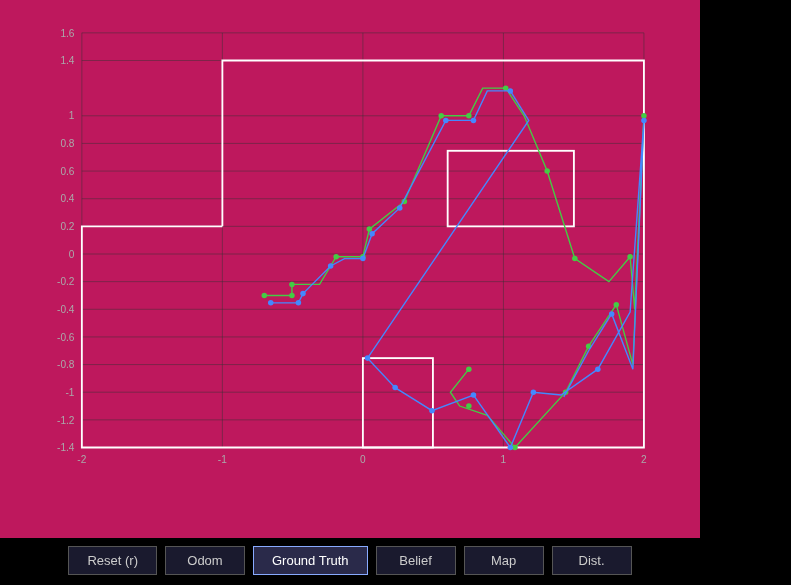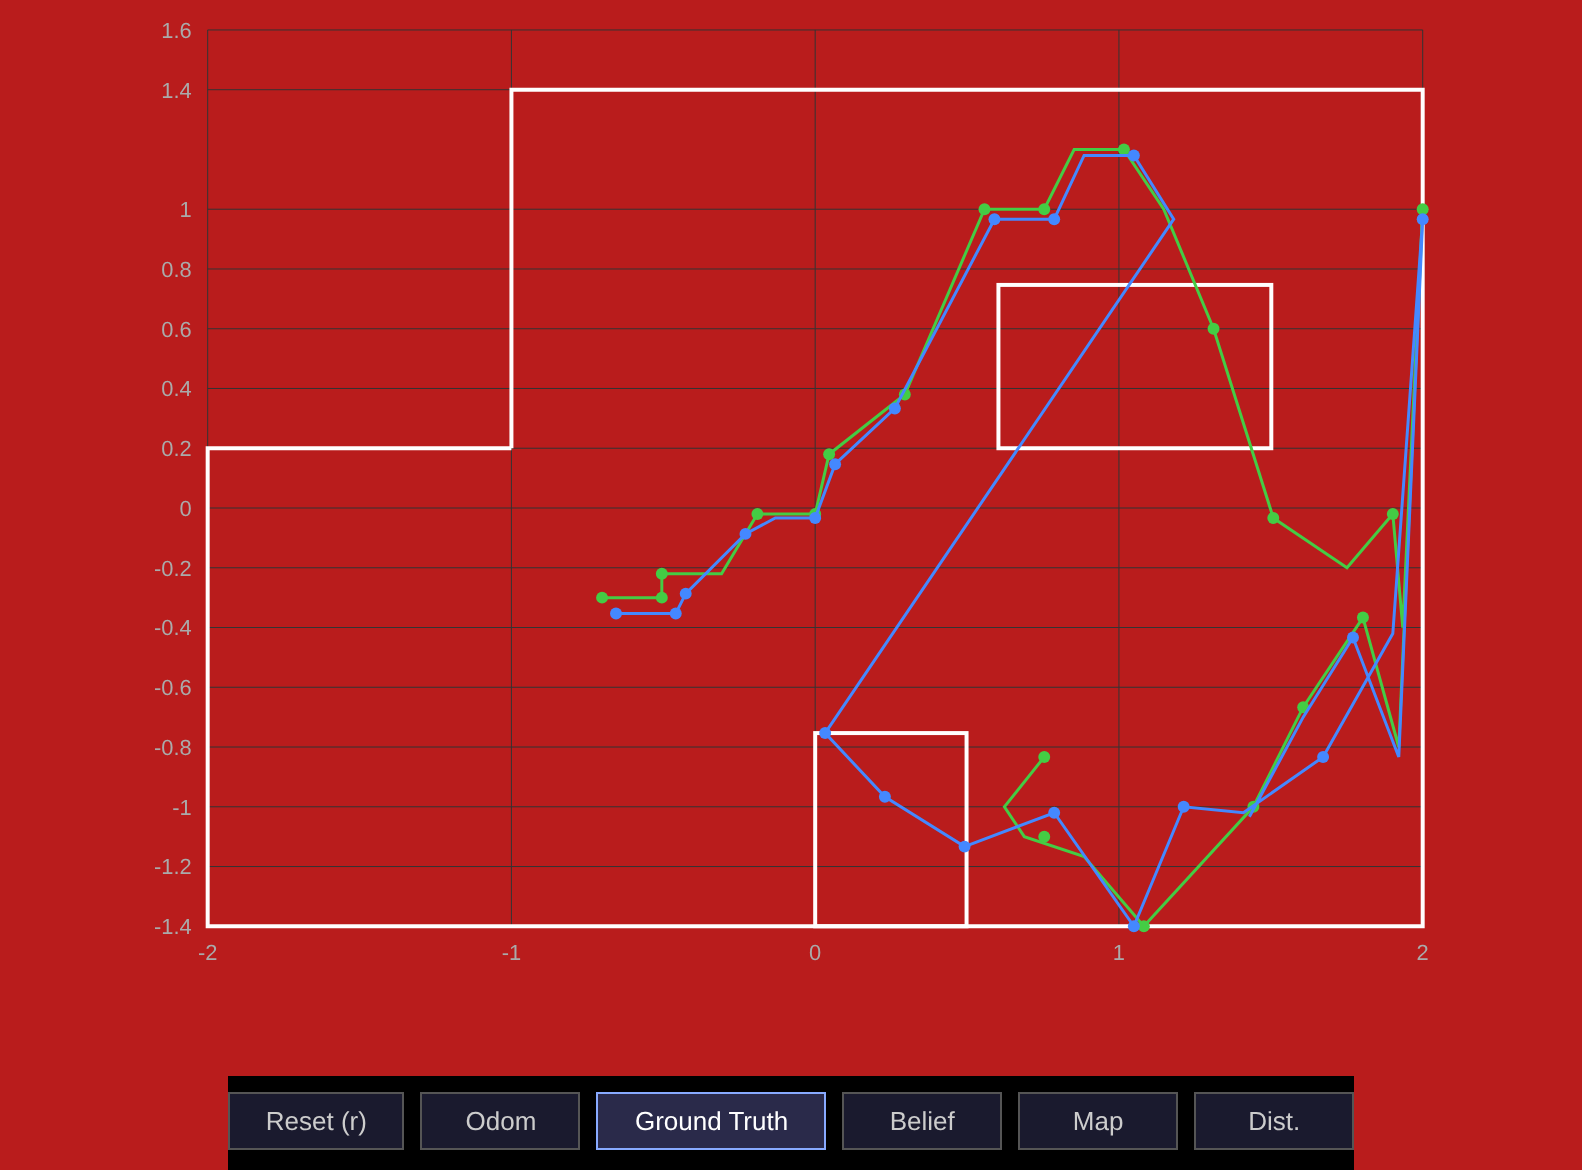--- a/index.html
+++ b/index.html
@@ -6,26 +6,25 @@
     body {
       background: #000;
       width: 791px;
       height: 585px;
       overflow: hidden;
       font-family: Arial, sans-serif;
       color: #ccc;
     }
 
     #main-container {
-      width: 791px;
+      width: 700px;
       height: 585px;
       display: flex;
       flex-direction: column;
-      background: #b91c1c;
-      align-items: center;
+      background: #be185d;
     }
 
     #chart-area {
       flex: 1;
       position: relative;
       padding: 10px 10px 40px 45px;
     }
 
     svg#plot-svg {
       width: 100%;

